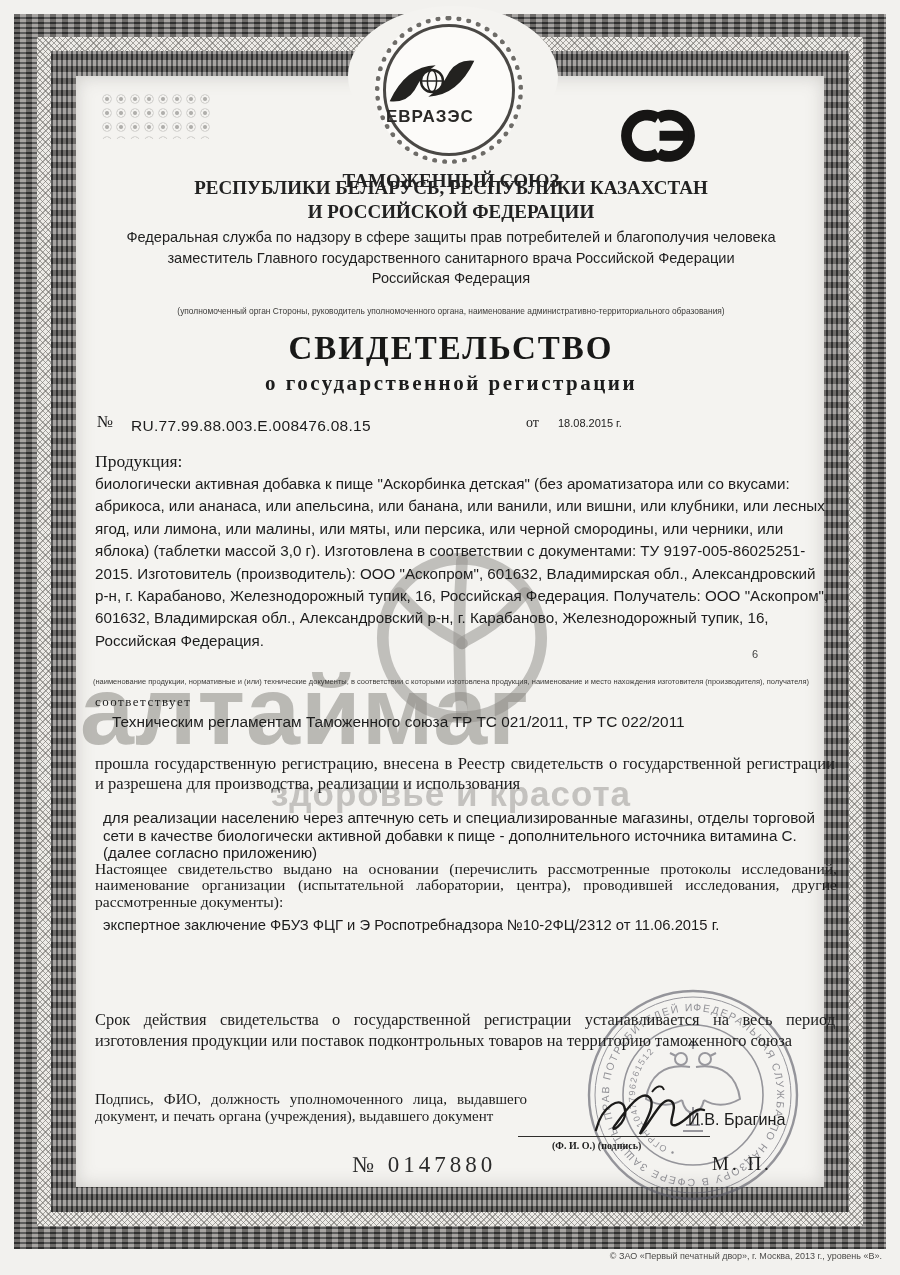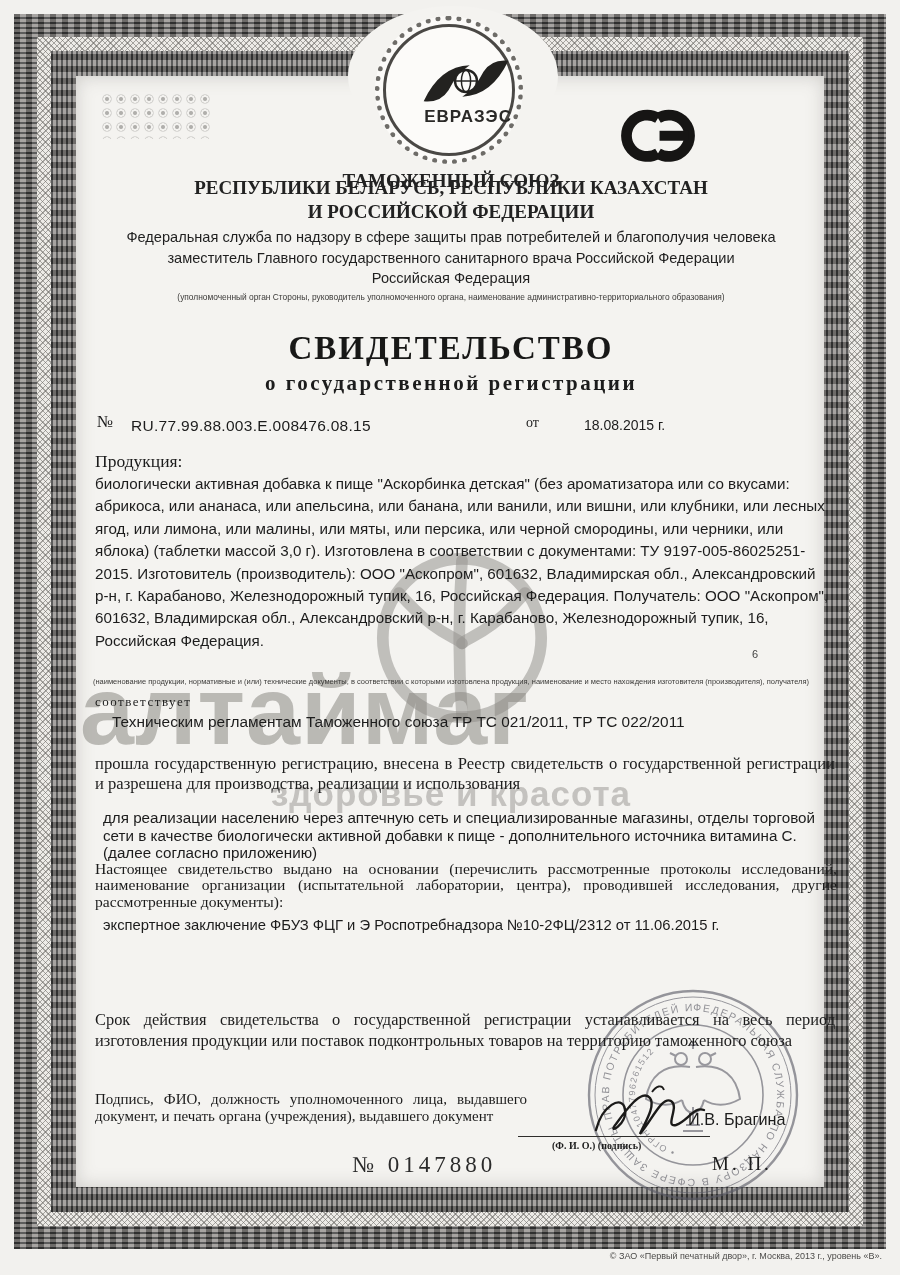--- a/index.html
+++ b/index.html
@@ -25,48 +25,48 @@
       repeating-linear-gradient(90deg, #3d3d3d 0 2px, #969390 2px 5px);}
   .paper{background:#f4f3f0;box-shadow:inset 0 0 18px rgba(90,88,84,.25);}
 
   
   .evrazes-halo{left:348px;top:6px;width:210px;height:140px;border-radius:50%;
     background:#f4f3f0;z-index:1;}
   .evrazes-gear{left:375px;top:16px;width:148px;height:148px;border-radius:50%;
     border:5px dotted #6e6c68;box-sizing:border-box;z-index:2;background:#fbfaf8;}
   .evrazes-circle{left:383px;top:24px;width:132px;height:132px;border-radius:50%;
     border:3px solid #4a4845;box-sizing:border-box;z-index:3;background:#fcfbf9;
-    display:flex;flex-direction:column;align-items:flex-end;justify-content:center;}
+    display:flex;flex-direction:column;align-items:flex-start;justify-content:center;}
   .evrazes-label{font-weight:bold;font-size:17px;letter-spacing:1px;color:#2a2927;margin-top:-2px;}
 
   
   .rosette{left:100px;top:92px;width:114px;height:47px;z-index:2;opacity:.8;
     background-image:
       radial-gradient(circle at 7px 7px, rgba(90,88,85,.55) 1.5px, transparent 2.5px),
       radial-gradient(circle at 7px 7px, transparent 3.5px, rgba(90,88,85,.35) 4px, transparent 5.2px);
     background-size:14px 14px;}
 
   
   .se-mark{left:612px;top:104px;width:92px;height:62px;z-index:2;}
 
   
   .txt{position:absolute;z-index:4;}
   .serif{font-family:"Liberation Serif",serif;}
   .center{left:80px;width:742px;text-align:center;}
   .hdr{font-weight:bold;font-size:19px;font-family:"Liberation Serif",serif;color:#222;}
   #hdr1{top:147px;margin-top:23px;} #hdr2{top:177px;} #hdr3{top:201px;}
   .agency{font-size:14.6px;color:#1f1f1f;}
   #agency1{top:229px;} #agency2{top:250px;} #agency3{top:270px;}
-  #authority-note{top:292px;font-size:8.4px;color:#3c3b39;}
+  #authority-note{top:306px;font-size:8.4px;color:#3c3b39;}
   #title-main{top:330px;font-size:33px;font-weight:bold;letter-spacing:2px;color:#181817;}
   #title-sub{top:371px;font-size:21px;font-weight:bold;letter-spacing:2.5px;}
   #no-sign{left:97px;top:412px;font-size:17px;}
   #cert-number{left:131px;top:417px;font-size:15.5px;letter-spacing:.3px;}
   #from-label{left:526px;top:415px;font-size:14px;}
-  #cert-date{left:584px;top:417px;font-size:14px;text-align:center;}
+  #cert-date{left:558px;top:417px;font-size:11px;text-align:center;}
   #product-label{left:95px;top:451px;font-size:17.5px;text-align:right;}
   #product-text{left:95px;top:473px;width:738px;font-size:15.2px;line-height:22.4px;}
   #product-footnote{top:677px;font-size:7.5px;color:#3c3b39;}
   #conformity-label{left:95px;top:694px;font-size:13px;letter-spacing:1.5px;}
   #conformity-text{left:112px;top:713px;font-size:15.4px;}
   #reg-text{left:95px;top:754px;width:740px;font-size:16.6px;line-height:19.6px;text-align:justify;}
   #reg-usage{left:103px;top:809px;width:732px;font-size:15.2px;line-height:17.6px;}
   #basis-text{left:95px;top:861px;width:742px;font-size:15.6px;line-height:16.4px;text-align:justify;}
   #basis-expert{left:103px;top:917px;font-size:14.8px;}
   #validity-text{left:95px;top:1010px;width:740px;font-size:16.4px;line-height:20.8px;text-align:justify;}

